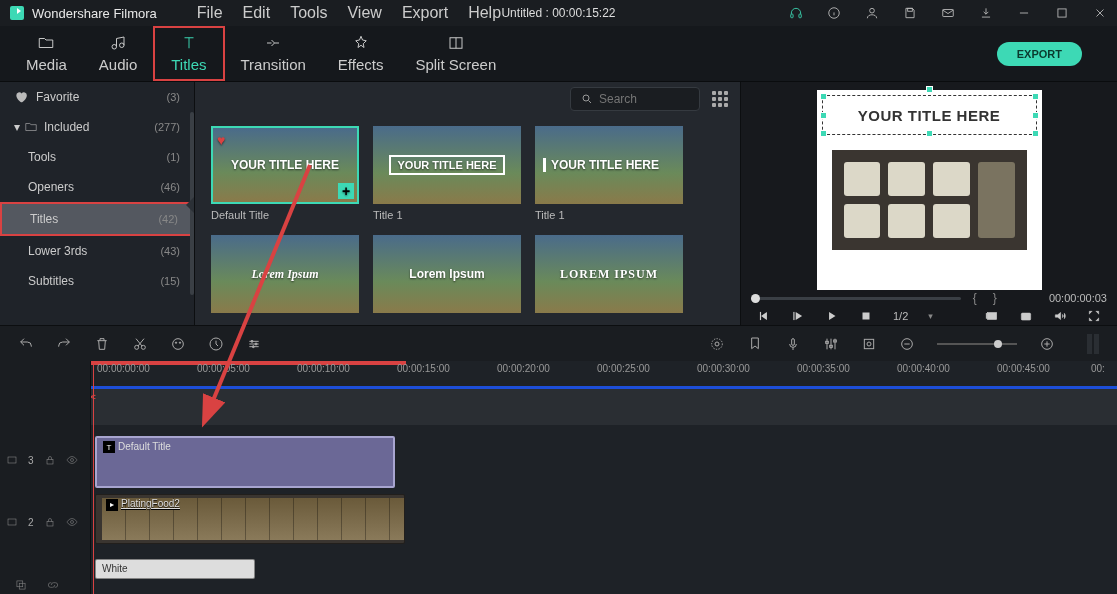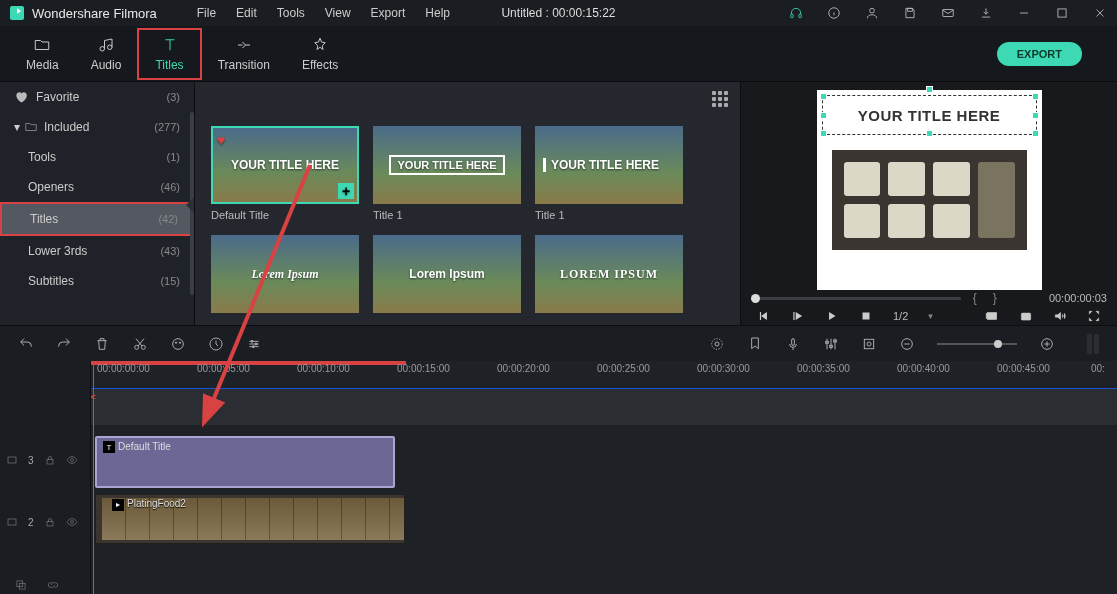--- a/index.html
+++ b/index.html
@@ -4,30 +4,30 @@
 <style>
 * { margin: 0; padding: 0; box-sizing: border-box; font-family: -apple-system, BlinkMacSystemFont, "Segoe UI", sans-serif; }
 body { background: #1a1d21; color: #b8b8b8; width: 1117px; height: 594px; overflow: hidden; font-size: 12px; user-select: none; }
 
 
 .titlebar { height: 26px; background: #1a1d21; display: flex; align-items: center; padding: 0 10px; }
 .logo { width: 14px; height: 14px; background: #3dd9b5; border-radius: 2px; margin-right: 8px; position: relative; }
 .logo::after { content: ""; position: absolute; left: 7px; top: 2px; border-left: 4px solid #fff; border-top: 3px solid transparent; border-bottom: 3px solid transparent; }
 .app-title { color: #e8e8e8; font-size: 13px; }
 .menu { display: flex; margin-left: 40px; gap: 20px; }
-.menu span { color: #ccc; font-size: 12px; cursor: pointer; }
+.menu span { color: #ccc; font-size: 16px; cursor: pointer; }
 .doc-title { position: absolute; left: 50%; transform: translateX(-50%); color: #ddd; font-size: 12px; }
 .title-icons { margin-left: auto; display: flex; gap: 24px; align-items: center; }
 .title-icons svg { width: 14px; height: 14px; stroke: #bbb; fill: none; stroke-width: 1.5; cursor: pointer; }
 
 
 .tabbar { height: 56px; background: #15181c; display: flex; align-items: center; padding: 0 10px; border-bottom: 1px solid #0a0c0e; }
 .tab { display: flex; flex-direction: column; align-items: center; gap: 4px; padding: 6px 16px; cursor: pointer; }
 .tab svg { width: 22px; height: 18px; stroke: #ccc; fill: none; stroke-width: 1.3; }
-.tab span { font-size: 12px; color: #ccc; text-align: center; }
+.tab span { font-size: 15px; color: #ccc; text-align: center; }
 .tab.active { border: 2px solid #d94242; }
 .tab.active svg { stroke: #3dd9b5; }
 .tab.active span { color: #3dd9b5; }
 .export-btn { margin-left: auto; margin-right: 25px; background: #3dd9b5; color: #0a3a2e; font-weight: 600; font-size: 11px; padding: 6px 20px; border-radius: 14px; border: none; cursor: pointer; }
 
 
 .mainrow { display: flex; height: 243px; }
 
 
 .sidebar { width: 195px; background: #1f2329; overflow: hidden; position: relative; border-right: 1px solid #0c0e10; }
@@ -87,32 +87,32 @@
 .zoom-slider::after { content: ""; position: absolute; right: 15px; top: -3px; width: 8px; height: 8px; background: #ccc; border-radius: 50%; }
 .vu { display: flex; gap: 2px; margin-left: 10px; }
 .vu span { width: 5px; height: 20px; background: #2a2e33; }
 
 
 .timeline { height: 235px; background: #1e2227; display: flex; position: relative; }
 .track-heads { width: 91px; background: #1a1d21; display: flex; flex-direction: column; padding-top: 68px; border-right: 1px solid #0c0e10; }
 .track-head { height: 62px; display: flex; align-items: center; gap: 10px; padding-left: 6px; font-size: 10px; color: #aaa; }
 .track-head svg { width: 12px; height: 12px; stroke: #999; fill: none; }
 .track-area { flex: 1; position: relative; overflow: hidden; }
-.ruler { height: 28px; position: relative; border-bottom: 1px solid #1d4ed8; }
+.ruler { height: 28px; position: relative; border-bottom: 3px solid #1d4ed8; }
 .ruler .lbl { position: absolute; top: 2px; font-size: 10px; color: #999; }
 .ruler .sel { position: absolute; left: 0; top: 0; height: 4px; background: #d94242; }
 .playhead { position: absolute; top: 0; bottom: 0; width: 1px; background: #d94242; }
 .playhead .scissors { position: absolute; top: 28px; left: -8px; color: #d94242; font-size: 14px; }
 .greyzone { position: absolute; left: 0; top: 28px; right: 0; height: 36px; background: #2a2e33; }
 .clip { position: absolute; border: 1px solid rgba(0,0,0,.4); border-radius: 2px; display: flex; align-items: flex-start; padding: 3px 6px; font-size: 10px; color: #ddd; }
 .clip.title { background: #6b6896; border: 2px solid #a8a5d0; }
 .clip.video { background: #3a3530; overflow: hidden; }
 .clip.video .strip { display: flex; height: 100%; }
 .clip.video .strip div { width: 24px; background: linear-gradient(180deg,#6a5a3a,#8a7a5a); border-right: 1px solid rgba(0,0,0,.3); }
-.clip.video .name { position: absolute; top: 3px; left: 16px; font-size: 10px; z-index: 2; text-shadow: 0 1px 1px #000; }
+.clip.video .name { position: absolute; top: 3px; left: 10px; font-size: 10px; z-index: 2; text-shadow: 0 1px 1px #000; text-decoration: underline; }
 .clip.white { background: #ddd; color: #333; }
 .badge { display: inline-flex; width: 12px; height: 12px; background: #000; color: #fff; font-size: 8px; align-items: center; justify-content: center; margin-right: 3px; }
 .tl-extras { position: absolute; left: 0; bottom: 0; display: flex; gap: 18px; padding: 4px 14px; }
 .tl-extras svg { width: 14px; height: 14px; stroke: #888; fill: none; }
 
 
 .arrow { position: absolute; z-index: 50; pointer-events: none; }
 </style>
 </head>
 <body>
@@ -192,20 +192,27 @@
         <path d="M4 12h6M14 12h6M10 8l4 4-4 4"></path>
       </svg>
       <span>Transition</span>
     </div>
   <div class="tab">
       <svg viewBox="0 0 24 24">
         <path d="M12 3l2 5 5 1-4 4 1 5-4-3-4 3 1-5-4-4 5-1z"></path>
       </svg>
       <span>Effects</span>
     </div>
+  <div class="tab">
+      <svg viewBox="0 0 24 24">
+        <rect x="4" y="5" width="16" height="14"></rect>
+        <path d="M12 5v14"></path>
+      </svg>
+      <span>Split Screen</span>
+    </div>
   <button class="export-btn">EXPORT</button>
 </div>
 
 <div class="mainrow">
 
   <div class="sidebar">
     <div class="sb-item">
       <svg width="14" height="14" viewBox="0 0 24 24" fill="#bbb" style="margin-right:8px">
           <path d="M12 21s-8-5-8-12a5 5 0 019-3 5 5 0 019 3c0 7-8 12-8 12z"></path>
         </svg>
@@ -238,20 +245,27 @@
       </div>
     <div class="sb-item sub">
         <span>Subtitles</span>
         <span class="ct">(15)</span>
       </div>
     <div class="sb-caret"></div>
   </div>
 
   <div class="browser">
     <div class="browsbar">
+      <div class="search">
+        <svg width="12" height="12" viewBox="0 0 24 24" fill="none" stroke="#999" stroke-width="2">
+            <circle cx="10" cy="10" r="6"></circle>
+            <path d="M15 15l5 5"></path>
+          </svg>
+        <input placeholder="Search" style="">
+      </div>
       <div class="grid-icon">
           <span></span>
           <span></span>
           <span></span>
           <span></span>
           <span></span>
           <span></span>
           <span></span>
           <span></span>
           <span></span>
@@ -497,20 +511,23 @@
           <div></div>
           <div></div>
           <div></div>
           <div></div>
           <div></div>
           <div></div>
           <div></div>
           <div></div>
         </div>
     </div>
+    <div class="clip white" style="left:4px;top:198px;width:160px;height:20px">
+        <span>White</span>
+      </div>
   </div>
   <div class="tl-extras">
     <svg viewBox="0 0 24 24">
         <rect x="5" y="5" width="10" height="10"></rect>
         <rect x="9" y="9" width="10" height="10"></rect>
       </svg>
     <svg viewBox="0 0 24 24">
         <path d="M9 12a4 4 0 014-4h3a4 4 0 010 8h-1M15 12a4 4 0 01-4 4H8a4 4 0 010-8h1"></path>
       </svg>
   </div>

